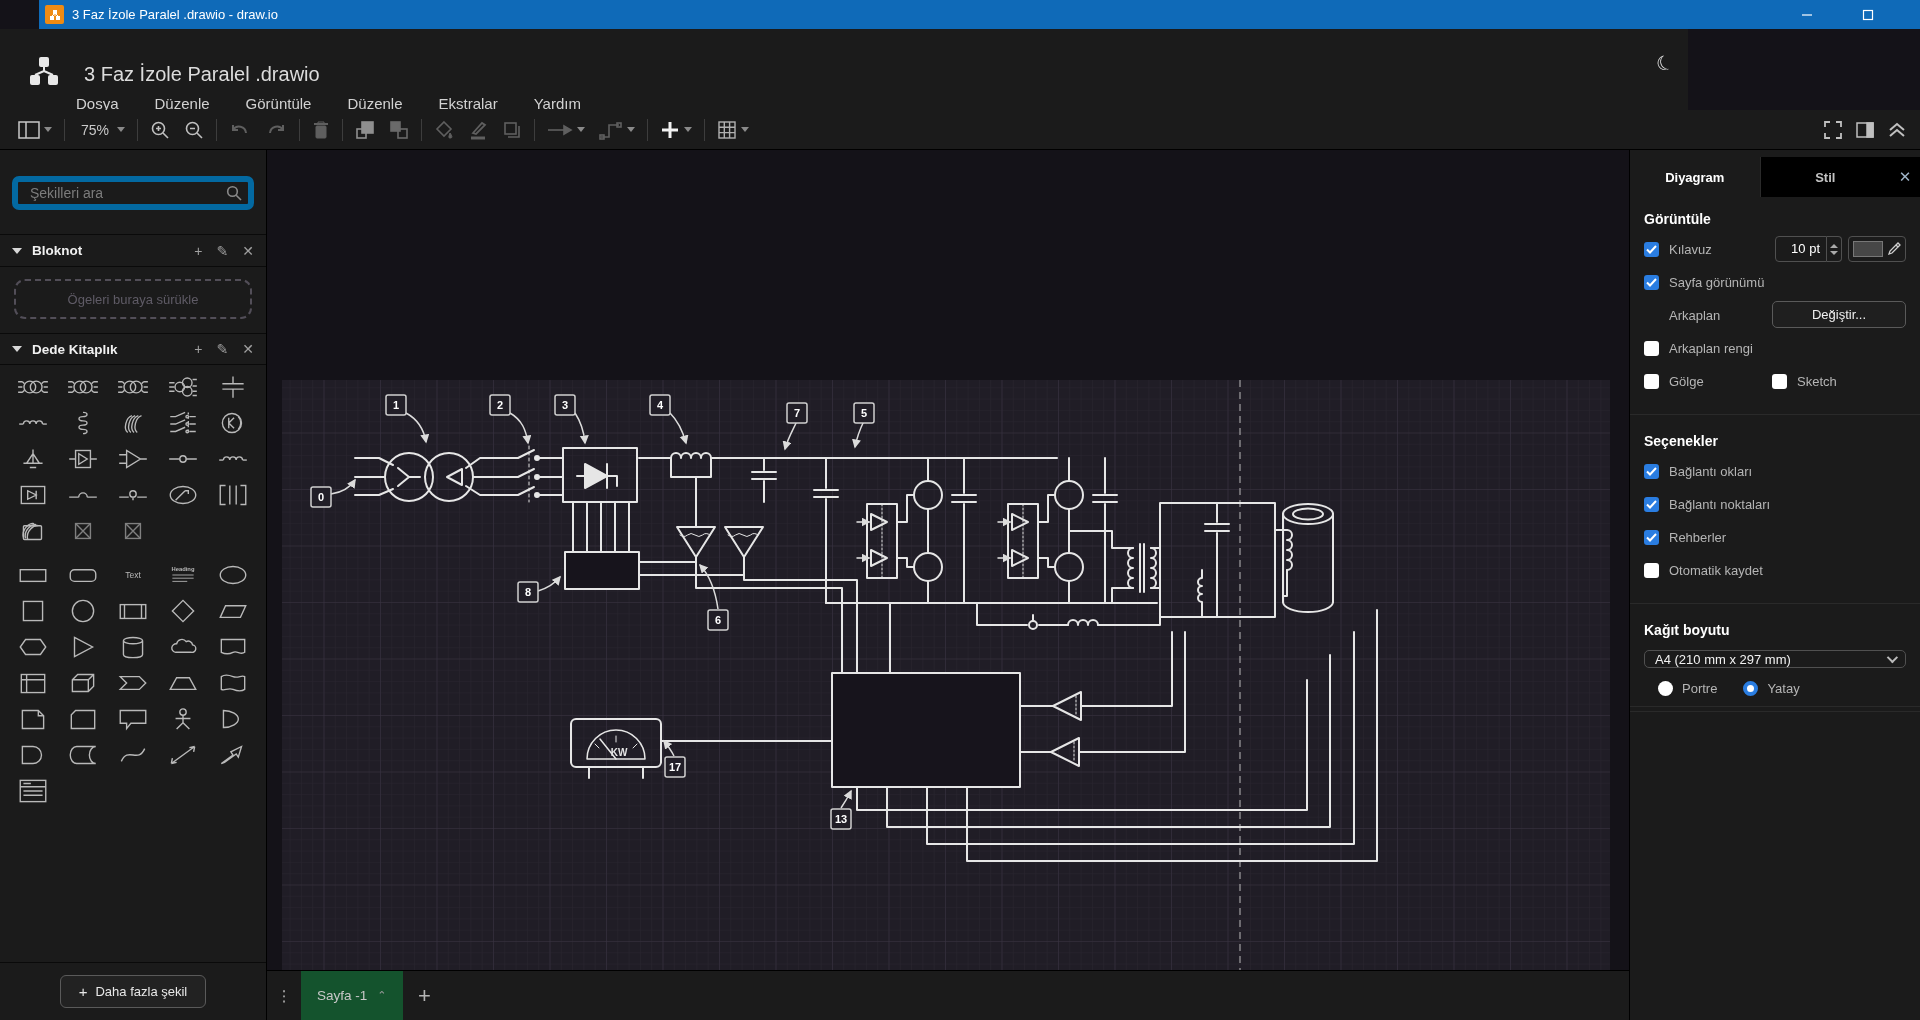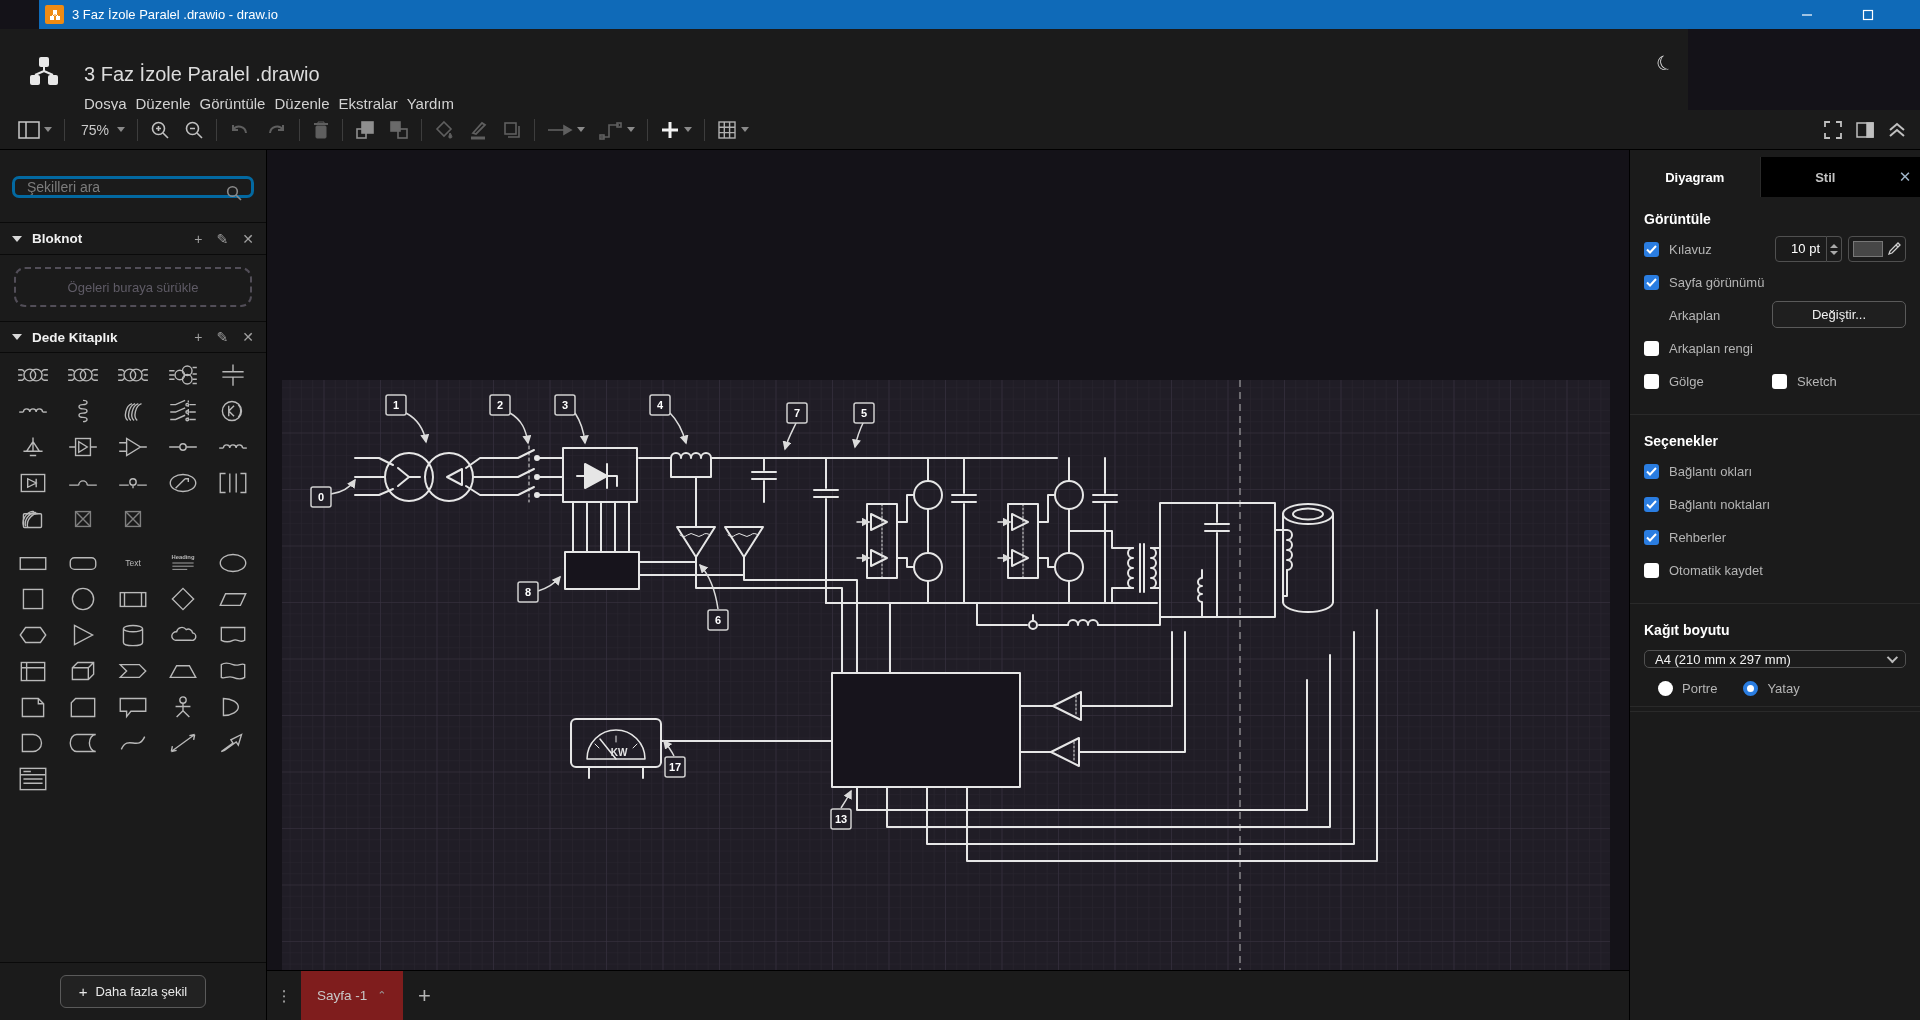--- a/index.html
+++ b/index.html
@@ -12,39 +12,39 @@
     display:flex; align-items:center; justify-content:center; }
   .titlebar .title { font-size:13px; color:#fff; }
   .win-btns { margin-left:auto; display:flex; height:29px; }
   .win-btn { width:61px; height:29px; display:flex; align-items:center; justify-content:center; }
   .win-btn svg { stroke:#fff; stroke-width:1.2; fill:none; }
   .win-btn.close { background:rgba(0,0,0,0.0); }
   
   .header { position:absolute; left:0; top:29px; width:1688px; height:81px; background:#1b1b1b; }
   .logo { position:absolute; left:28px; top:26px; }
   .doc-title { position:absolute; left:84px; top:34px; font-size:20px; color:#dcdcdc; }
-  .menus { position:absolute; left:84px; top:66px; display:flex; gap:9px; }
+  .menus { position:absolute; left:76px; top:66px; display:flex; gap:36px; }
   .menus span { font-size:15px; color:#d2d2d2; cursor:default; }
   .moon { position:absolute; right:14px; top:22px; font-size:20px; color:#e6e6e6; transform:rotate(-20deg); }
   
   .toolbar { position:absolute; left:0; top:110px; width:1920px; height:40px; background:#1b1b1b;
     border-bottom:1px solid #000; display:flex; align-items:center; padding-left:18px; }
   .tb-group { display:flex; align-items:center; gap:14px; }
   .tb-sep { width:1px; height:22px; background:#3d3d3d; margin:0 12px; }
   .tb-item { display:flex; align-items:center; gap:4px; }
   .tb-item svg { display:block; }
   .caret { width:0; height:0; border-left:4px solid transparent; border-right:4px solid transparent;
     border-top:5px solid #8a8a8a; }
   .zoomtxt { font-size:14px; color:#c9c9c9; width:36px; text-align:center; }
   .tb-right { margin-left:auto; margin-right:14px; display:flex; gap:14px; align-items:center; }
   
   .sidebar { position:absolute; left:0; top:150px; width:267px; height:870px; background:#1b1b1b;
     border-right:1px solid #000; display:flex; flex-direction:column; }
   .search-wrap { position:relative; padding:26px 12px 24px 12px; border-bottom:1px solid #0a0a0a; }
-  .search-input { width:100%; height:22px; background:transparent; border:3px solid #0369a1;
+  .search-input { width:100%; height:34px; background:transparent; border:6px solid #0369a1;
     border-radius:7px; color:#ddd; font-size:14px; padding:0 30px 0 12px; outline:none; }
   .search-input::placeholder { color:#7c7c7c; }
   .search-ico { position:absolute; right:24px; top:35px; }
   .lib-scroll { flex:1; overflow:hidden; }
   .sec-head { height:32px; display:flex; align-items:center; padding:0 12px; border-bottom:1px solid #0a0a0a;
     border-top:1px solid #0a0a0a; margin-top:8px; }
   .sec-head:first-child { margin-top:0; }
   .sec-caret { width:0; height:0; border-left:5px solid transparent; border-right:5px solid transparent;
     border-top:6px solid #d8d8d8; margin-right:10px; }
   .sec-title { font-size:13.5px; font-weight:bold; color:#f0f0f0; }
@@ -58,21 +58,21 @@
   .sidebar-footer { height:58px; border-top:1px solid #0a0a0a; display:flex; align-items:center; justify-content:center; }
   .more-shapes { display:flex; align-items:center; gap:8px; border:1px solid #5a5a5a; border-radius:6px;
     background:#222; color:#e8e8e8; font-size:13px; padding:7px 18px; }
   .more-shapes .plus { font-size:15px; color:#e8e8e8; }
   
   .canvas { position:absolute; left:267px; top:150px; width:1362px; height:820px; background:#141218; }
   .canvas svg { display:block; }
   .pagebar { position:absolute; left:267px; top:970px; width:1362px; height:50px; background:#1b1b1b;
     border-top:1px solid #000; display:flex; align-items:center; }
   .pb-menu { width:34px; display:flex; justify-content:center; color:#b5b5b5; font-size:15px; letter-spacing:0; }
-  .pb-tab { height:50px; background:#7f1d1d; display:flex; align-items:center; gap:10px; padding:0 16px;
+  .pb-tab { height:50px; background:#14532d; display:flex; align-items:center; gap:10px; padding:0 16px;
     color:#c8c8c8; font-size:13.5px; }
   .pb-tab .up { font-size:11px; color:#9a9a9a; }
   .pb-add { width:44px; display:flex; justify-content:center; color:#b5b5b5; font-size:22px; font-weight:300; }
   
   .fpanel { position:absolute; left:1629px; top:150px; width:291px; height:870px; background:#1b1b1b;
     border-left:1px solid #000; font-size:13px; }
   .ftabs { display:flex; height:40px; background:#000; margin-top:7px; }
   .ftab { flex:1; display:flex; align-items:center; justify-content:center; font-weight:bold; font-size:13px;text-align:right; }
   .ftab.active { background:#1b1b1b; color:#fff; }
   .ftab.inactive { background:#000; color:#c3c3c3; border-left:1px solid #2a2a2a; }

